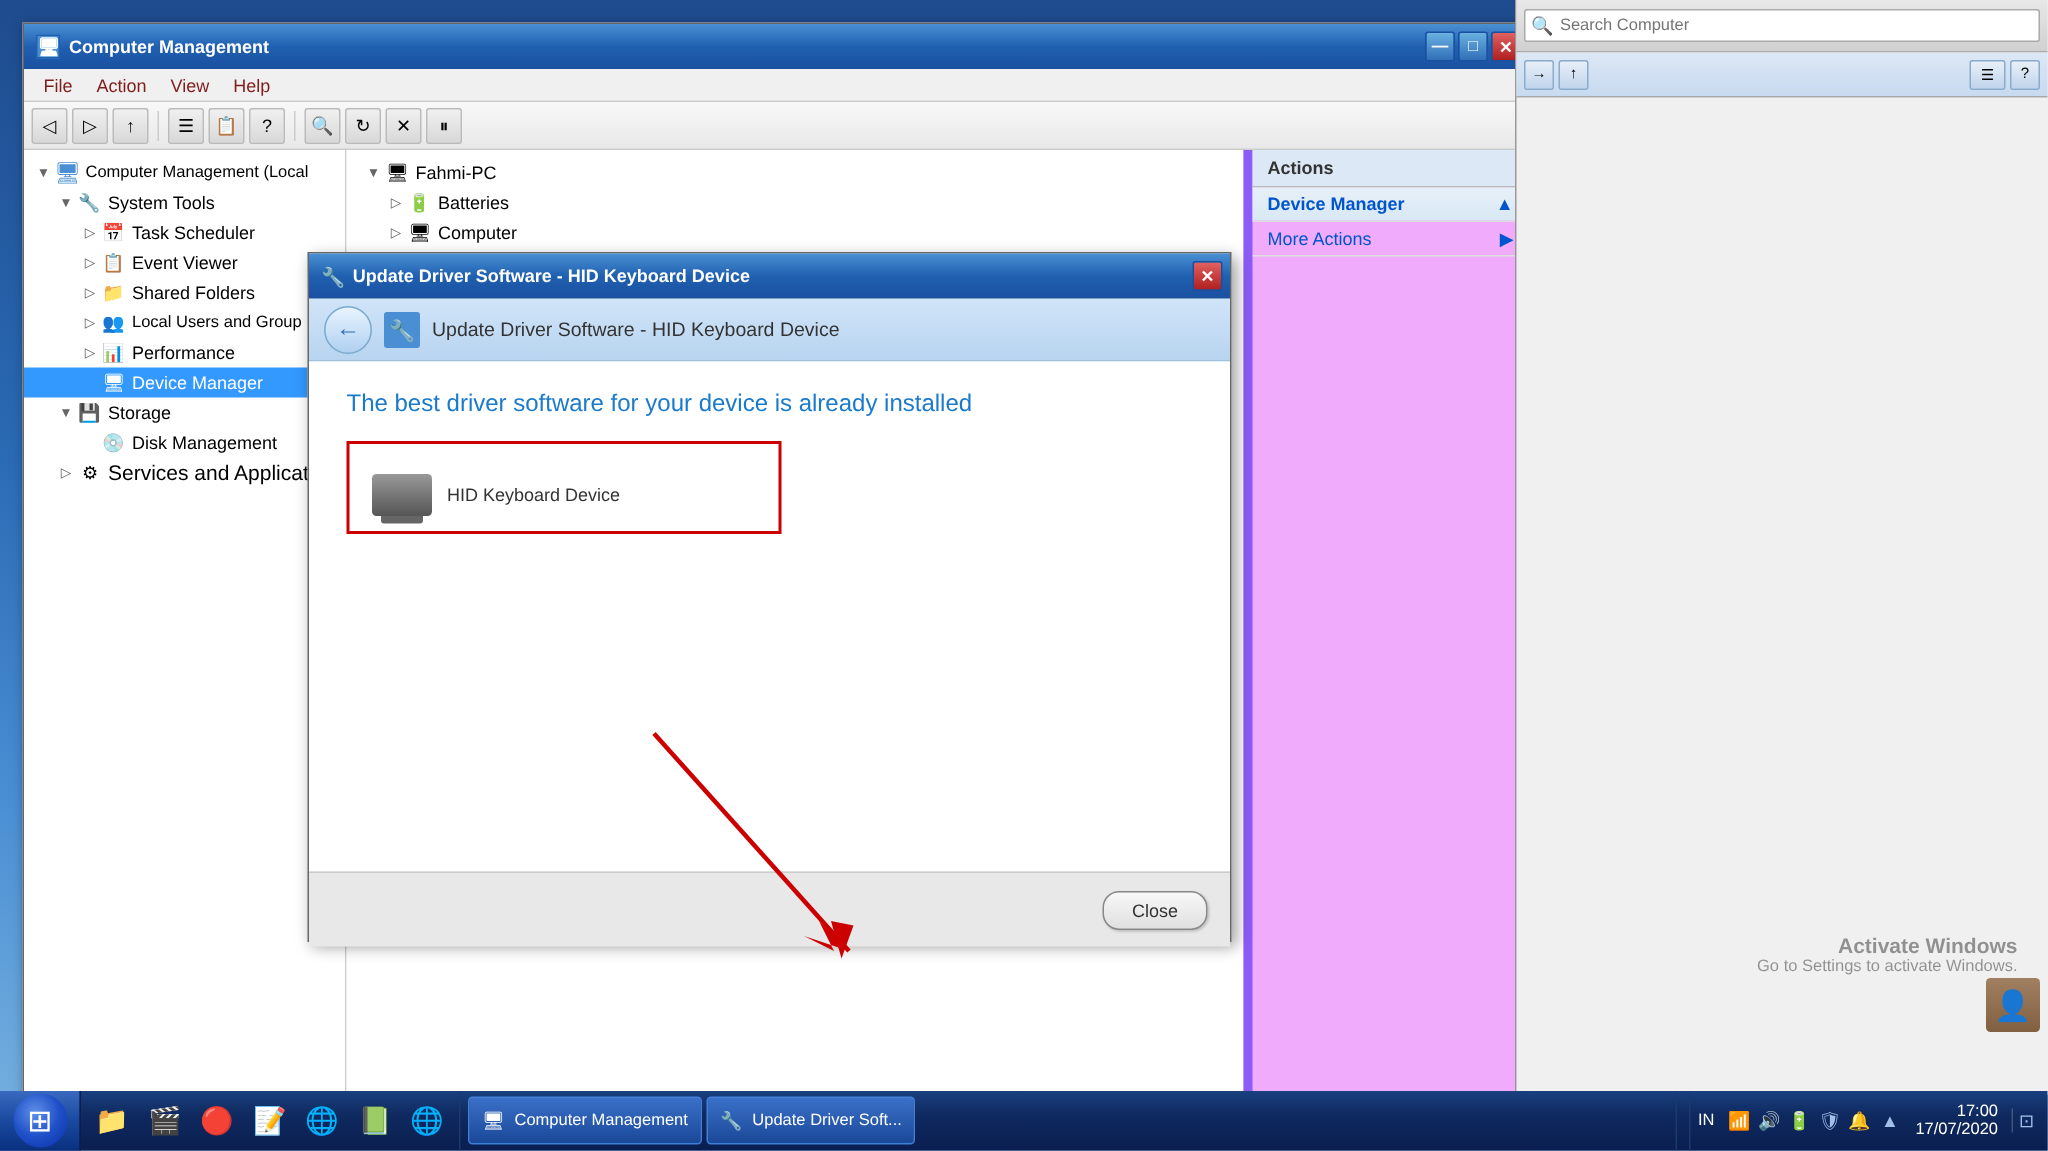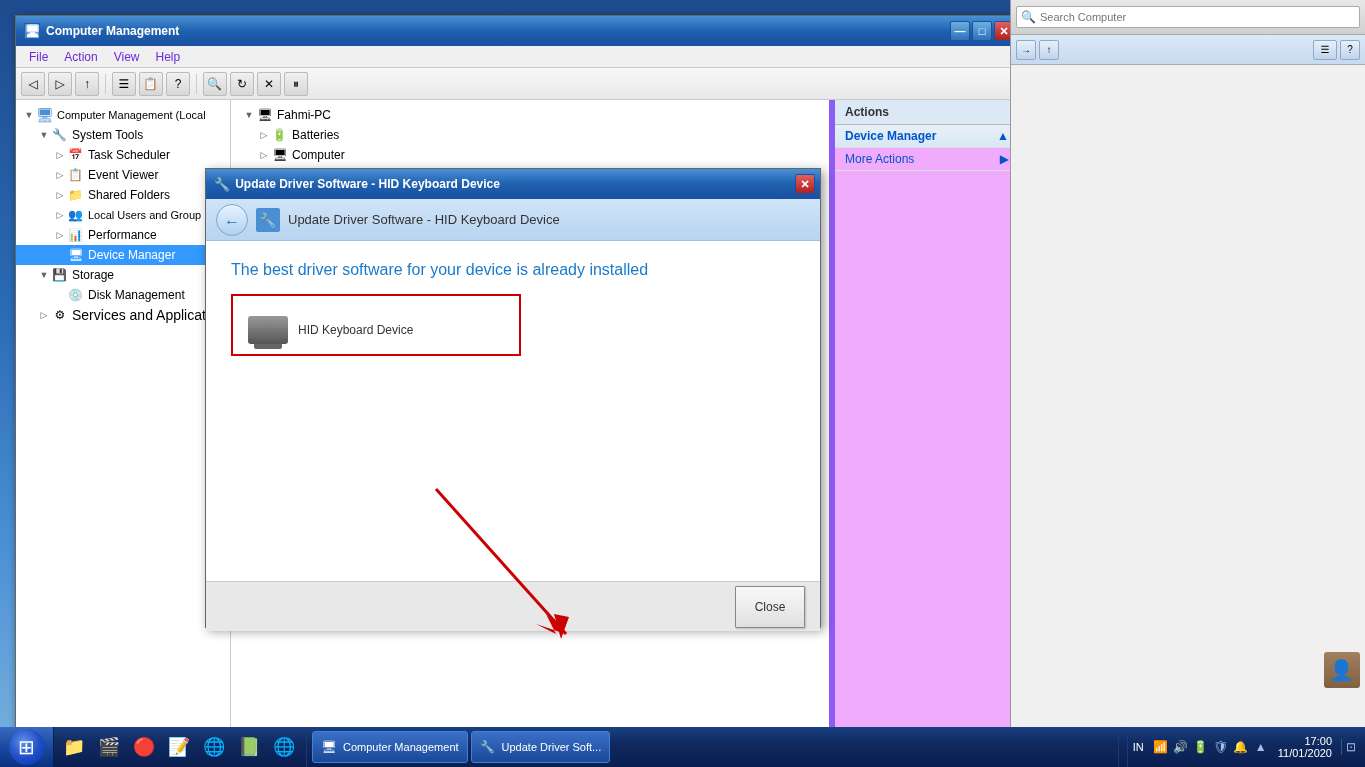--- a/index.html
+++ b/index.html
@@ -168,21 +168,21 @@
       background: #f0f0f0;
       border-bottom: 1px solid #ccc;
       display: flex;
       align-items: center;
       padding: 0 5px;
     }
 
     .cm-menu-item {
       padding: 2px 8px;
       font-size: 12px;
-      color: #6d28d9;
+      color: #7f1d1d;
       cursor: pointer;
     }
 
     .cm-toolbar {
       height: 32px;
       background: linear-gradient(180deg, #f8f8f8 0%, #e8e8e8 100%);
       border-bottom: 1px solid #ccc;
       display: flex;
       align-items: center;
       padding: 0 5px;
@@ -411,24 +411,24 @@
       background: #e8e8e8;
       border-top: 1px solid #ccc;
       display: flex;
       align-items: center;
       justify-content: flex-end;
       padding: 0 15px;
     }
 
     .close-btn {
       width: 70px;
-      height: 42px;
+      height: 26px;
       background: linear-gradient(180deg, #f8f8f8 0%, #e0e0e0 100%);
       border: 1px solid #888;
-      border-radius: 1px;
+      border-radius: 11px;
       display: flex;
       align-items: center;
       justify-content: center;
       font-size: 12px;
       color: #333;
       cursor: pointer;
       box-shadow: 1px 1px 2px rgba(0,0,0,0.2);
     }
 
     
@@ -829,20 +829,24 @@
     <div class="explorer-nav">
       <div class="nav-btn">→</div>
       <div class="nav-btn">↑</div>
       <div style="flex:1;"></div>
       <div class="nav-btn" style="width:24px;">☰</div>
       <div class="nav-btn">?</div>
     </div>
     <div class="explorer-content">
     </div>
 
+    <div class="activate-text">
+      <div class="title">Activate Windows</div>
+      <div class="subtitle">Go to Settings to activate Windows.</div>
+    </div>
 
     <div class="user-avatar">
       <div class="avatar-img">👤</div>
     </div>
   </div>
 
   <div class="taskbar">
     <div class="start-btn">
       <div class="start-orb">
         <span style="font-size:20px;">⊞</span>
@@ -875,19 +879,19 @@
         <span>IN</span>
       </div>
       <div class="systray-icon">📶</div>
       <div class="systray-icon">🔊</div>
       <div class="systray-icon">🔋</div>
       <div class="systray-icon">🛡</div>
       <div class="systray-icon">🔔</div>
       <div class="systray-icon">▲</div>
       <div class="clock">
         <span>17:00</span>
-        <span>11/01/2020</span>
+        <span>17/07/2020</span>
       </div>
       <div class="systray-icon" style="border-left:1px solid rgba(255,255,255,0.2);padding-left:3px;">⊡</div>
     </div>
   </div>
 
 </div>
 
 </body></html>

